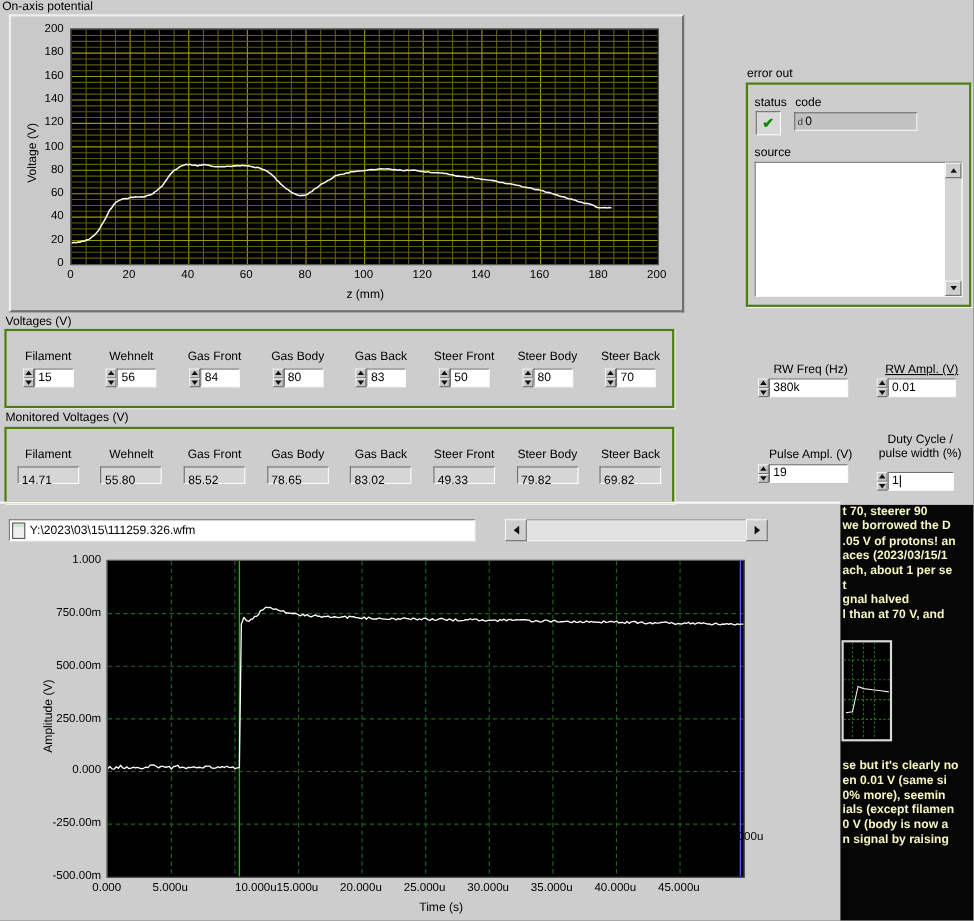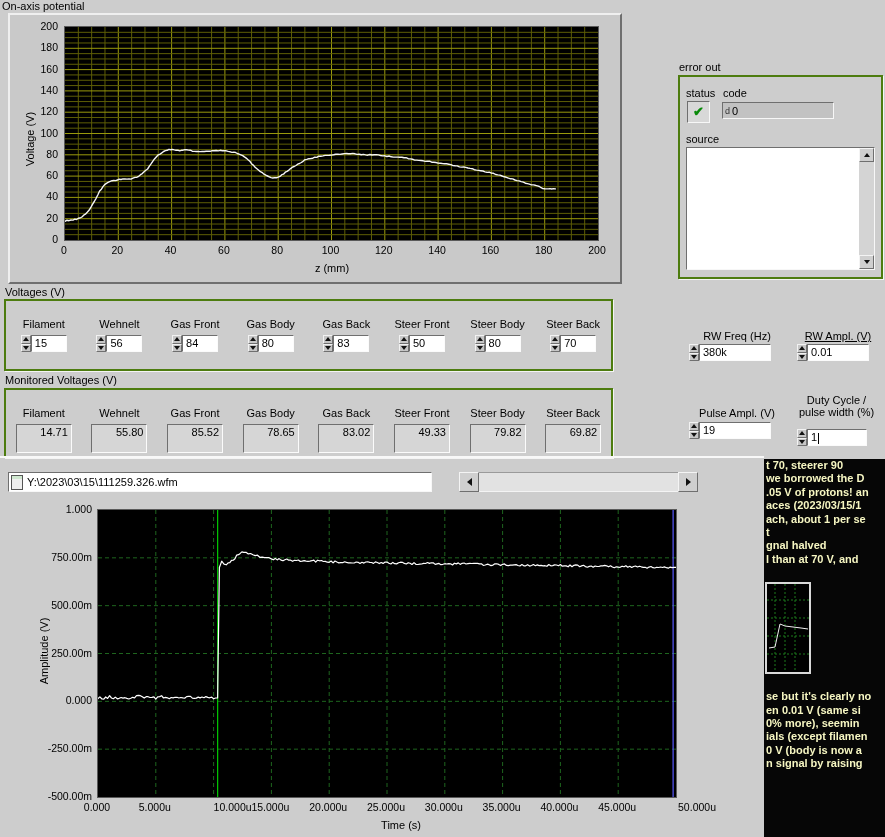--- a/index.html
+++ b/index.html
@@ -10,21 +10,21 @@
   .cluster{position:absolute;background:#cdcdcd;border:2px solid #4d7c0f;
            box-shadow:1px 1px 0 #f4f4f4;}
   .graph-panel{position:absolute;background:#c9c9c9;border:2px solid;
                border-color:#efefef #6f6f6f #6f6f6f #efefef;}
   .plot{position:absolute;background:#000;border:1px solid #5a5a5a;overflow:hidden;}
   .sunken{border:1px solid;border-color:#6f6f6f #f7f7f7 #f7f7f7 #6f6f6f;}
   .numfield{background:#fff;border:1px solid;border-color:#6f6f6f #fbfbfb #fbfbfb #6f6f6f;
             height:17px;box-sizing:border-box;padding:1px 3px;font-size:11px;line-height:13px;
             overflow:hidden;white-space:nowrap;}
   .indfield{background:#d6d6d6;border:1px solid;border-color:#6f6f6f #fbfbfb #fbfbfb #6f6f6f;
-            height:29px;box-sizing:border-box;padding:1px 3px;font-size:11px;line-height:13px;text-align:right;}
+            height:16px;box-sizing:border-box;padding:6px 3px;font-size:11px;line-height:13px;}
   .w72{width:72px}.w62{width:62px}.w60{width:60px}.w50{width:36px}.w56{width:56px}
   .spin{width:10px;height:17px;display:flex;flex-direction:column;}
   .spin-btn{flex:1;background:#c6c6c6;border:1px solid;border-color:#f2f2f2 #6f6f6f #6f6f6f #f2f2f2;
             display:flex;align-items:center;justify-content:center;box-sizing:border-box;}
   .tri-up{width:0;height:0;border-left:3px solid transparent;border-right:3px solid transparent;border-bottom:4px solid #111;}
   .tri-down{width:0;height:0;border-left:3px solid transparent;border-right:3px solid transparent;border-top:4px solid #111;}
   .tri-left{width:0;height:0;border-top:4px solid transparent;border-bottom:4px solid transparent;border-right:5px solid #111;}
   .tri-right{width:0;height:0;border-top:4px solid transparent;border-bottom:4px solid transparent;border-left:5px solid #111;}
   .row{display:flex;position:absolute;}
   .cols{display:flex;height:100%;padding-top:17px;box-sizing:border-box;}
@@ -540,14 +540,14 @@
     <div class="tick" style="left: 72px; width: 50px; top: 801px; text-align: center;">0.000</div>
     <div class="tick" style="left: 129.8px; width: 50px; top: 801px; text-align: center;">5.000u</div>
     <div class="tick" style="left: 187.6px; width: 50px; top: 801px; text-align: center; margin-left: 20px;">10.000u</div>
     <div class="tick" style="left: 245.4px; width: 50px; top: 801px; text-align: center;">15.000u</div>
     <div class="tick" style="left: 303.2px; width: 50px; top: 801px; text-align: center;">20.000u</div>
     <div class="tick" style="left: 361px; width: 50px; top: 801px; text-align: center;">25.000u</div>
     <div class="tick" style="left: 418.8px; width: 50px; top: 801px; text-align: center;">30.000u</div>
     <div class="tick" style="left: 476.6px; width: 50px; top: 801px; text-align: center;">35.000u</div>
     <div class="tick" style="left: 534.4px; width: 50px; top: 801px; text-align: center;">40.000u</div>
     <div class="tick" style="left: 592.2px; width: 50px; top: 801px; text-align: center;">45.000u</div>
-    <div class="tick" style="left: 650px; width: 50px; top: 801px; text-align: right; margin-left: 16px;">50.000u</div>
+    <div class="tick" style="left: 650px; width: 50px; top: 755px; text-align: center;">50.000u</div>
   </div>
 
 </body></html>

